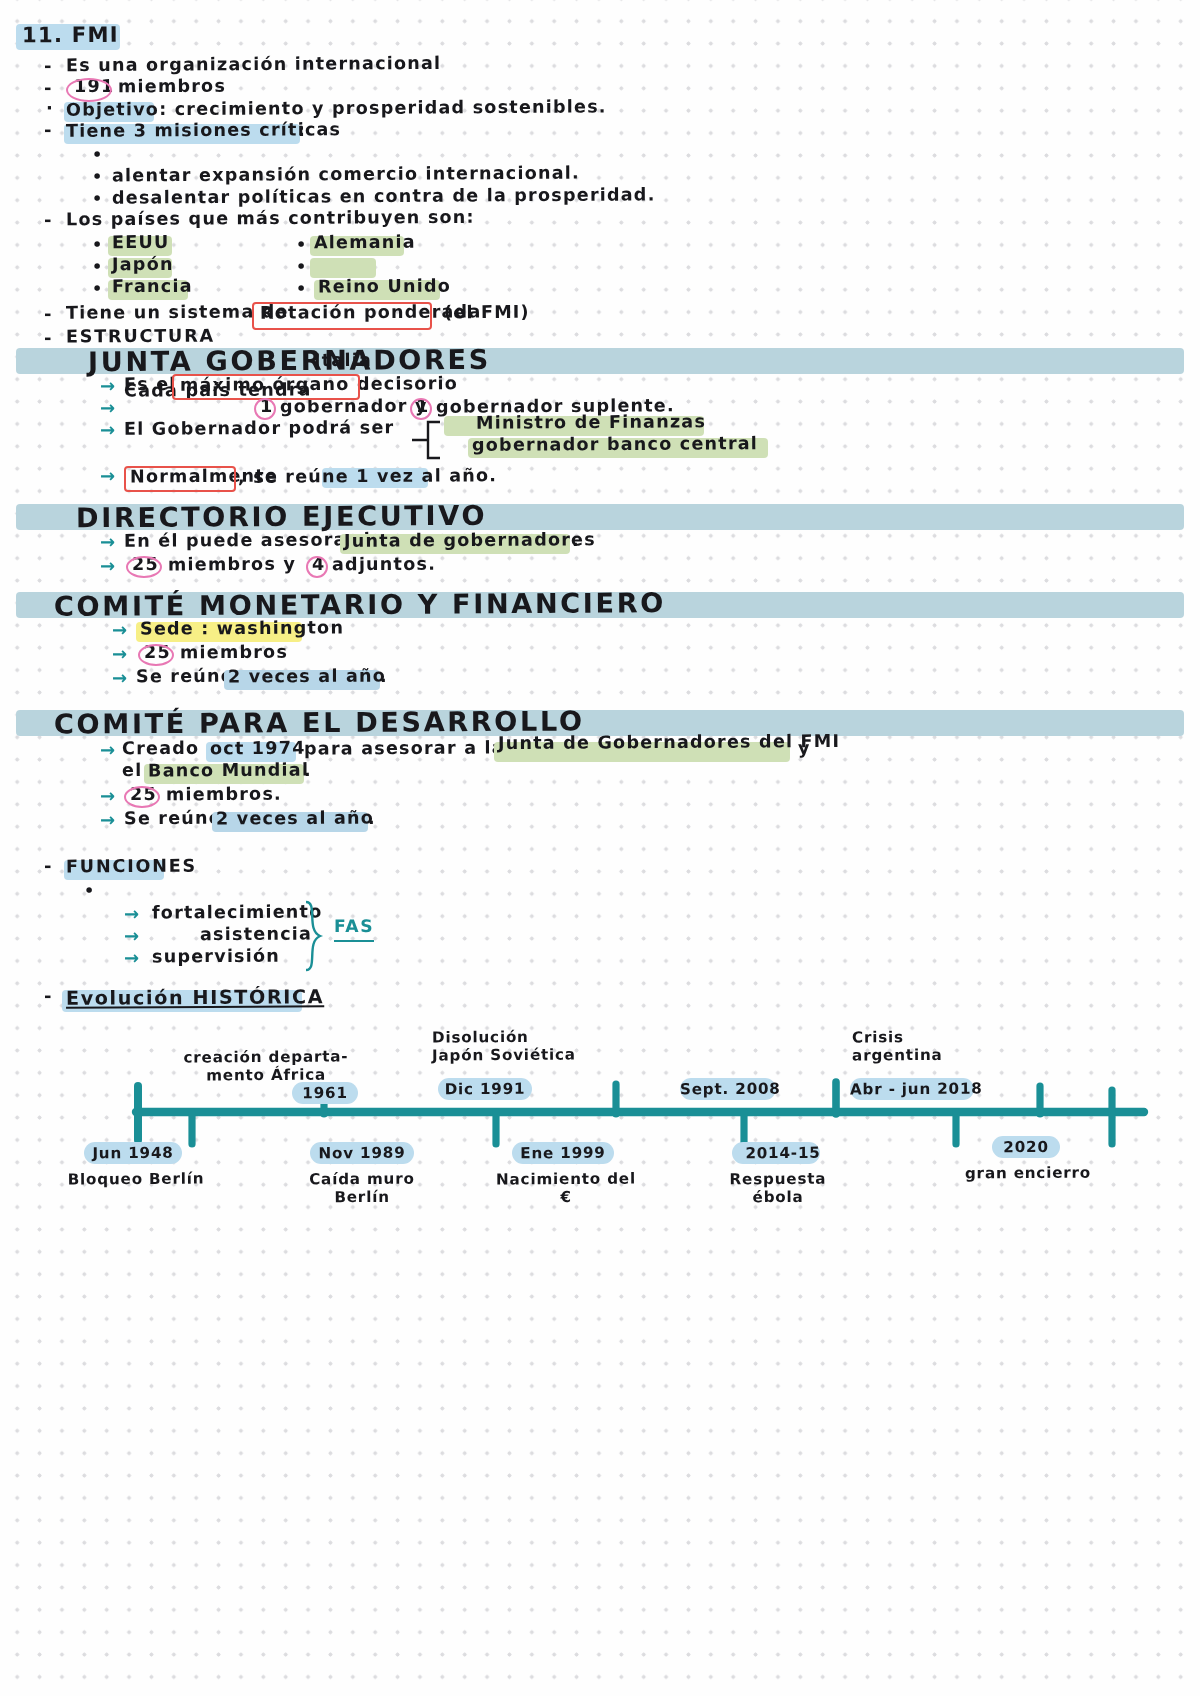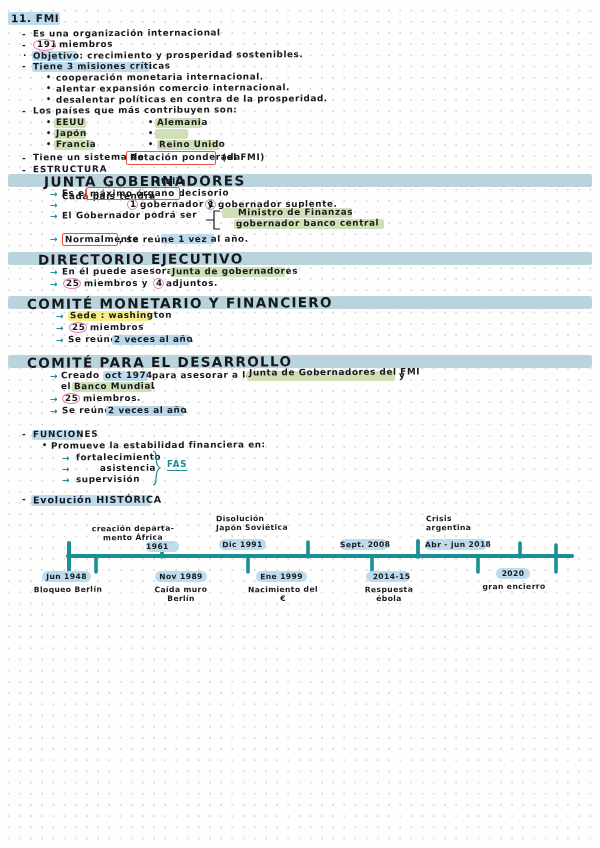--- a/index.html
+++ b/index.html
@@ -140,21 +140,20 @@
   <div class="dash" style="left:23px; top:50px;">·</div>
   <div class="hl hl-blue" style="left:32px; top:50.5px; width:45px; height:10px;"></div>
   <div class="hw t11 layer1" style="left:33px; top:50.5px;">Objetivo: crecimiento   y prosperidad  sostenibles.</div>
 
   <div class="dash" style="left:22px; top:61px;">-</div>
   <div class="hl hl-blue" style="left:32px; top:61.5px; width:118px; height:10px;"></div>
   <div class="hw t11 layer1" style="left:33px; top:61.5px;">Tiene 3 misiones críticas</div>
   <div class="hw t11 layer1" style="left:149px; top:61.5px;">:</div>
 
   <div class="bullet" style="left:46px; top:73px;">•</div>
-  <div class="hw t11" style="left:56px; top:72.5px;">cooperación   monetaria  internacional.</div>
 
   <div class="bullet" style="left:46px; top:84px;">•</div>
   <div class="hw t11" style="left:56px; top:83.5px;">alentar expansión   comercio  internacional.</div>
 
   <div class="bullet" style="left:46px; top:95px;">•</div>
   <div class="hw t11" style="left:56px; top:94.5px;">desalentar políticas  en contra  de la prosperidad.</div>
 
   <div class="dash" style="left:22px; top:106px;">-</div>
   <div class="hw t11" style="left:33px; top:105.5px;">Los países  que  más  contribuyen son:</div>
 
@@ -287,39 +286,38 @@
   <div class="hw t11" style="left:62px; top:406px;">Se   reúne</div>
   <div class="hl hl-blue2" style="left:106px; top:405.5px; width:78px; height:10px;"></div>
   <div class="hw t11 layer1" style="left:108px; top:406px;">2 veces   al año</div>
   <div class="hw t11" style="left:184px; top:406px;">.</div>
 
   <div class="dash" style="left:22px; top:429px;">-</div>
   <div class="hl hl-blue" style="left:32px; top:429.5px; width:50px; height:10px;"></div>
   <div class="hw t11 layer1" style="left:33px; top:429.5px; letter-spacing:0.9px;">FUNCIONES</div>
 
   <div class="bullet" style="left:42px; top:441px;">•</div>
-  <div class="hw t11" style="left:51px; top:441px;">Promueve  la   estabilidad financiera   en:</div>
 
   <div class="arrow teal" style="left:62px; top:453px;">→</div>
   <div class="hw t11" style="left:76px; top:453px;">fortalecimiento</div>
 
   <div class="arrow teal" style="left:62px; top:464px;">→</div>
   <div class="hw t11" style="left:76px; top:464px;padding-left:24px;">asistencia</div>
 
   <div class="arrow teal" style="left:62px; top:475px;">→</div>
   <div class="hw t11" style="left:76px; top:475px;">supervisión</div>
 
   <svg style="position:absolute; left:150px; top:450px; width:14px; height:36px;">
     <path d="M3 1 C9 1, 3 15, 10 18 C3 21, 9 35, 3 35" stroke="#1a8f96" stroke-width="1.2" fill="none"></path>
   </svg>
   <div class="brace-label" style="left:167px; top:459px;">FAS</div>
 
   <div class="dash" style="left:22px; top:494px;">-</div>
   <div class="hl hl-blue" style="left:31px; top:494.5px; width:120px; height:11px;"></div>
-  <div class="hw t12 layer1" style="left:33px; top:494.5px; letter-spacing:0.8px;">Evolución HISTÓRICA</div>
+  <div class="hw t12 layer1" style="left:33px; top:494.5px; letter-spacing:0.8px;text-decoration:underline;">Evolución HISTÓRICA</div>
 
   <svg id="timeline">
 
     <line x1="68" y1="556" x2="572" y2="556" stroke="#1a8f96" stroke-width="4.2" stroke-linecap="round"></line>
 
     <line x1="69" y1="543" x2="69" y2="570" stroke="#1a8f96" stroke-width="4" stroke-linecap="round"></line>
 
     <line x1="96" y1="556" x2="96" y2="572" stroke="#1a8f96" stroke-width="3.6" stroke-linecap="round"></line>
     <line x1="248" y1="556" x2="248" y2="572" stroke="#1a8f96" stroke-width="3.6" stroke-linecap="round"></line>
     <line x1="372" y1="556" x2="372" y2="572" stroke="#1a8f96" stroke-width="3.6" stroke-linecap="round"></line>
@@ -328,21 +326,21 @@
 
     <line x1="162" y1="543" x2="162" y2="557" stroke="#1a8f96" stroke-width="3.6" stroke-linecap="round"></line>
     <line x1="308" y1="542" x2="308" y2="557" stroke="#1a8f96" stroke-width="3.6" stroke-linecap="round"></line>
     <line x1="418" y1="541" x2="418" y2="557" stroke="#1a8f96" stroke-width="3.8" stroke-linecap="round"></line>
     <line x1="520" y1="543" x2="520" y2="557" stroke="#1a8f96" stroke-width="3.6" stroke-linecap="round"></line>
   </svg>
 
   <div class="tl-label" style="left:88px; top:524px; width:90px; white-space:pre-line;">creación  departa-
 mento África</div>
   <div class="tl-chip" style="left:146px; top:541px; width:33px; height:11px;"></div>
-  <div class="tl-label layer1" style="left:146px; top:542px; width:14px;">1961</div>
+  <div class="tl-label layer1" style="left:146px; top:542px; width:33px;">1961</div>
 
   <div class="tl-label" style="left:216px; top:514px; width:76px; white-space:pre-line; text-align:left;">Disolución
 Japón Soviética</div>
   <div class="tl-chip" style="left:219px; top:539px; width:47px; height:11px;"></div>
   <div class="tl-label layer1" style="left:219px; top:540px; width:47px;">Dic 1991</div>
 
   <div class="tl-chip" style="left:340px; top:539px; width:48px; height:11px;"></div>
   <div class="tl-label layer1" style="left:340px; top:540px; width:48px;">Sept. 2008</div>
 
   <div class="tl-label" style="left:426px; top:514px; width:68px; white-space:pre-line; text-align:left;">Crisis

